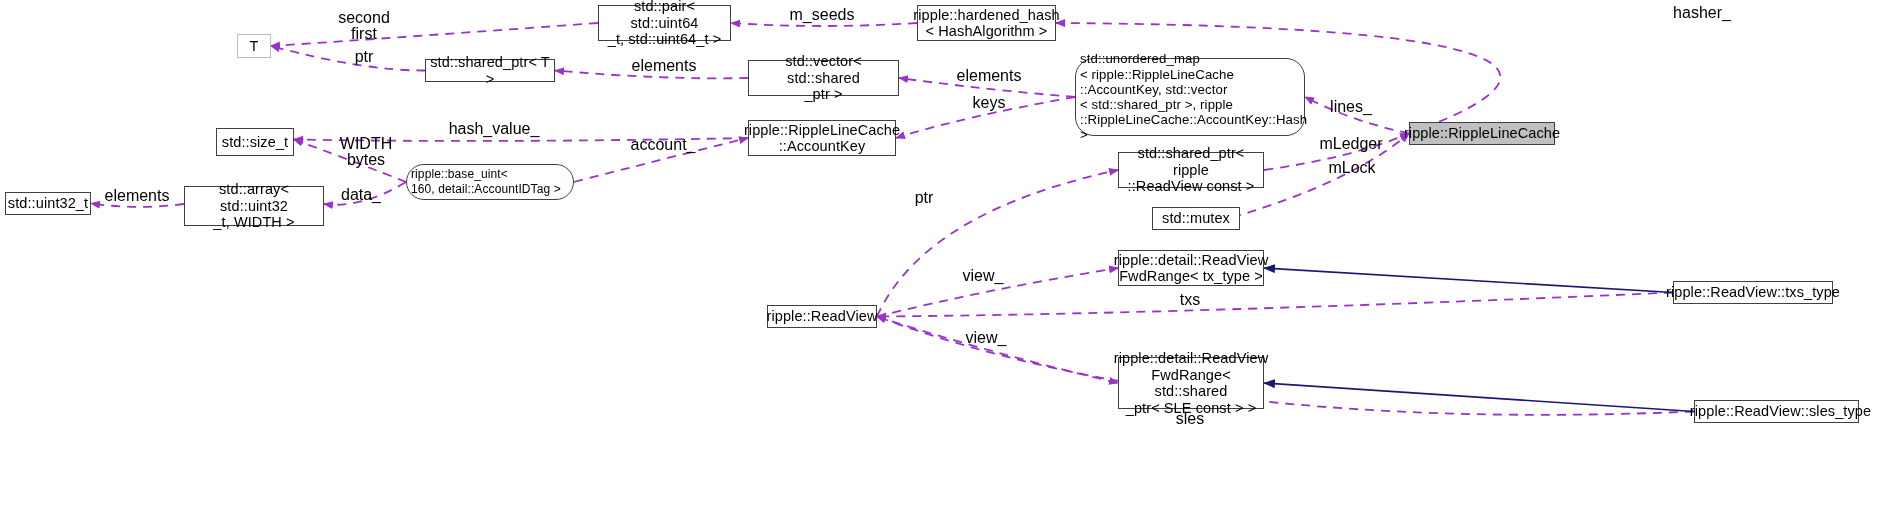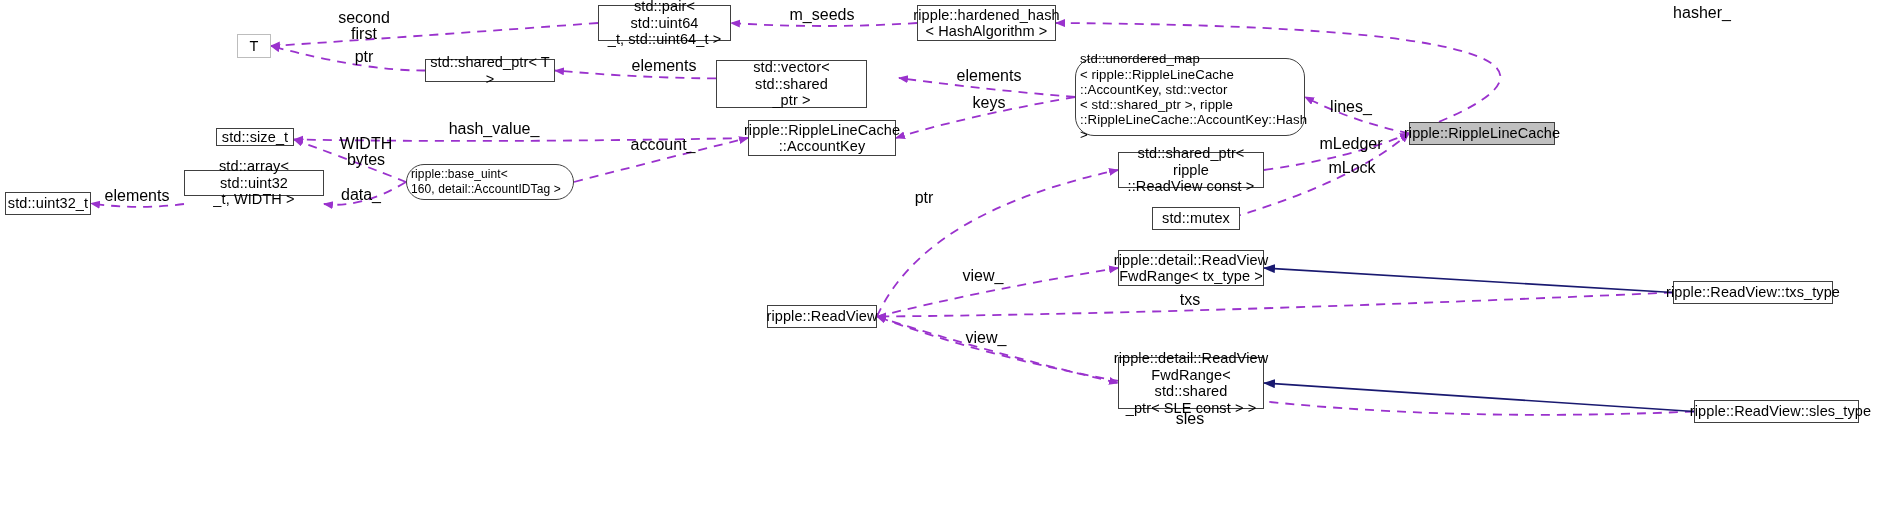--- a/index.html
+++ b/index.html
@@ -102,38 +102,38 @@
         <path d="M1694,411.5 Q1479,397.25 1264,383" fill="none" stroke="#191970" stroke-width="1.6" marker-end="url(#arrow-inherit)"></path>
       </g>
   </svg>
   <div id="node-layer">
       <div class="node faded" style="left: 237px; top: 34px; width: 34px; height: 24px;">T</div>
       <div class="node" style="left: 598px; top: 5px; width: 133px; height: 36px;">std::pair&lt; std::uint64
 _t, std::uint64_t &gt;</div>
       <div class="node" style="left: 917px; top: 5px; width: 139px; height: 36px;">ripple::hardened_hash
 &lt; HashAlgorithm &gt;</div>
       <div class="node" style="left: 425px; top: 59px; width: 130px; height: 23px;">std::shared_ptr&lt; T &gt;</div>
-      <div class="node" style="left: 716px; top: 60px; width: 151px; height: 48px; text-align: center;">std::vector&lt; std::shared
+      <div class="node" style="left: 748px; top: 60px; width: 151px; height: 36px; text-align: center;">std::vector&lt; std::shared
 _ptr &gt;</div>
       <div class="node leftish" style="left: 1075px; top: 58px; width: 230px; height: 78px; font-size: 13.2px; line-height: 15.2px;">std::unordered_map
 &lt; ripple::RippleLineCache
 ::AccountKey, std::vector
 &lt; std::shared_ptr &gt;, ripple
 ::RippleLineCache::AccountKey::Hash &gt;</div>
       <div class="node highlight" style="left: 1409px; top: 122px; width: 146px; height: 23px;">ripple::RippleLineCache</div>
-      <div class="node" style="left: 216px; top: 128px; width: 78px; height: 18px;">std::size_t</div>
+      <div class="node" style="left: 216px; top: 128px; width: 78px; height: 28px;">std::size_t</div>
       <div class="node" style="left: 748px; top: 120px; width: 148px; height: 36px;">ripple::RippleLineCache
 ::AccountKey</div>
       <div class="node" style="left: 1118px; top: 152px; width: 146px; height: 36px;">std::shared_ptr&lt; ripple
 ::ReadView const &gt;</div>
       <div class="node leftish" style="left: 406px; top: 164px; width: 168px; height: 36px; font-size: 12px; line-height: 15.2px;">ripple::base_uint&lt;
 160, detail::AccountIDTag &gt;</div>
       <div class="node" style="left: 1152px; top: 207px; width: 88px; height: 23px;">std::mutex</div>
       <div class="node" style="left: 5px; top: 192px; width: 86px; height: 23px;">std::uint32_t</div>
-      <div class="node" style="left: 184px; top: 170px; width: 140px; height: 26px;">std::array&lt; std::uint32
+      <div class="node" style="left: 184px; top: 186px; width: 140px; height: 40px;">std::array&lt; std::uint32
 _t, WIDTH &gt;</div>
       <div class="node" style="left: 1118px; top: 250px; width: 146px; height: 36px;">ripple::detail::ReadView
 FwdRange&lt; tx_type &gt;</div>
       <div class="node" style="left: 1673px; top: 281px; width: 160px; height: 23px;">ripple::ReadView::txs_type</div>
       <div class="node" style="left: 767px; top: 305px; width: 110px; height: 23px;">ripple::ReadView</div>
       <div class="node" style="left: 1118px; top: 357px; width: 146px; height: 52px;">ripple::detail::ReadView
 FwdRange&lt; std::shared
 _ptr&lt; SLE const &gt; &gt;</div>
       <div class="node" style="left: 1694px; top: 400px; width: 165px; height: 23px; padding-left: 12px;">ripple::ReadView::sles_type</div>
     </div>

